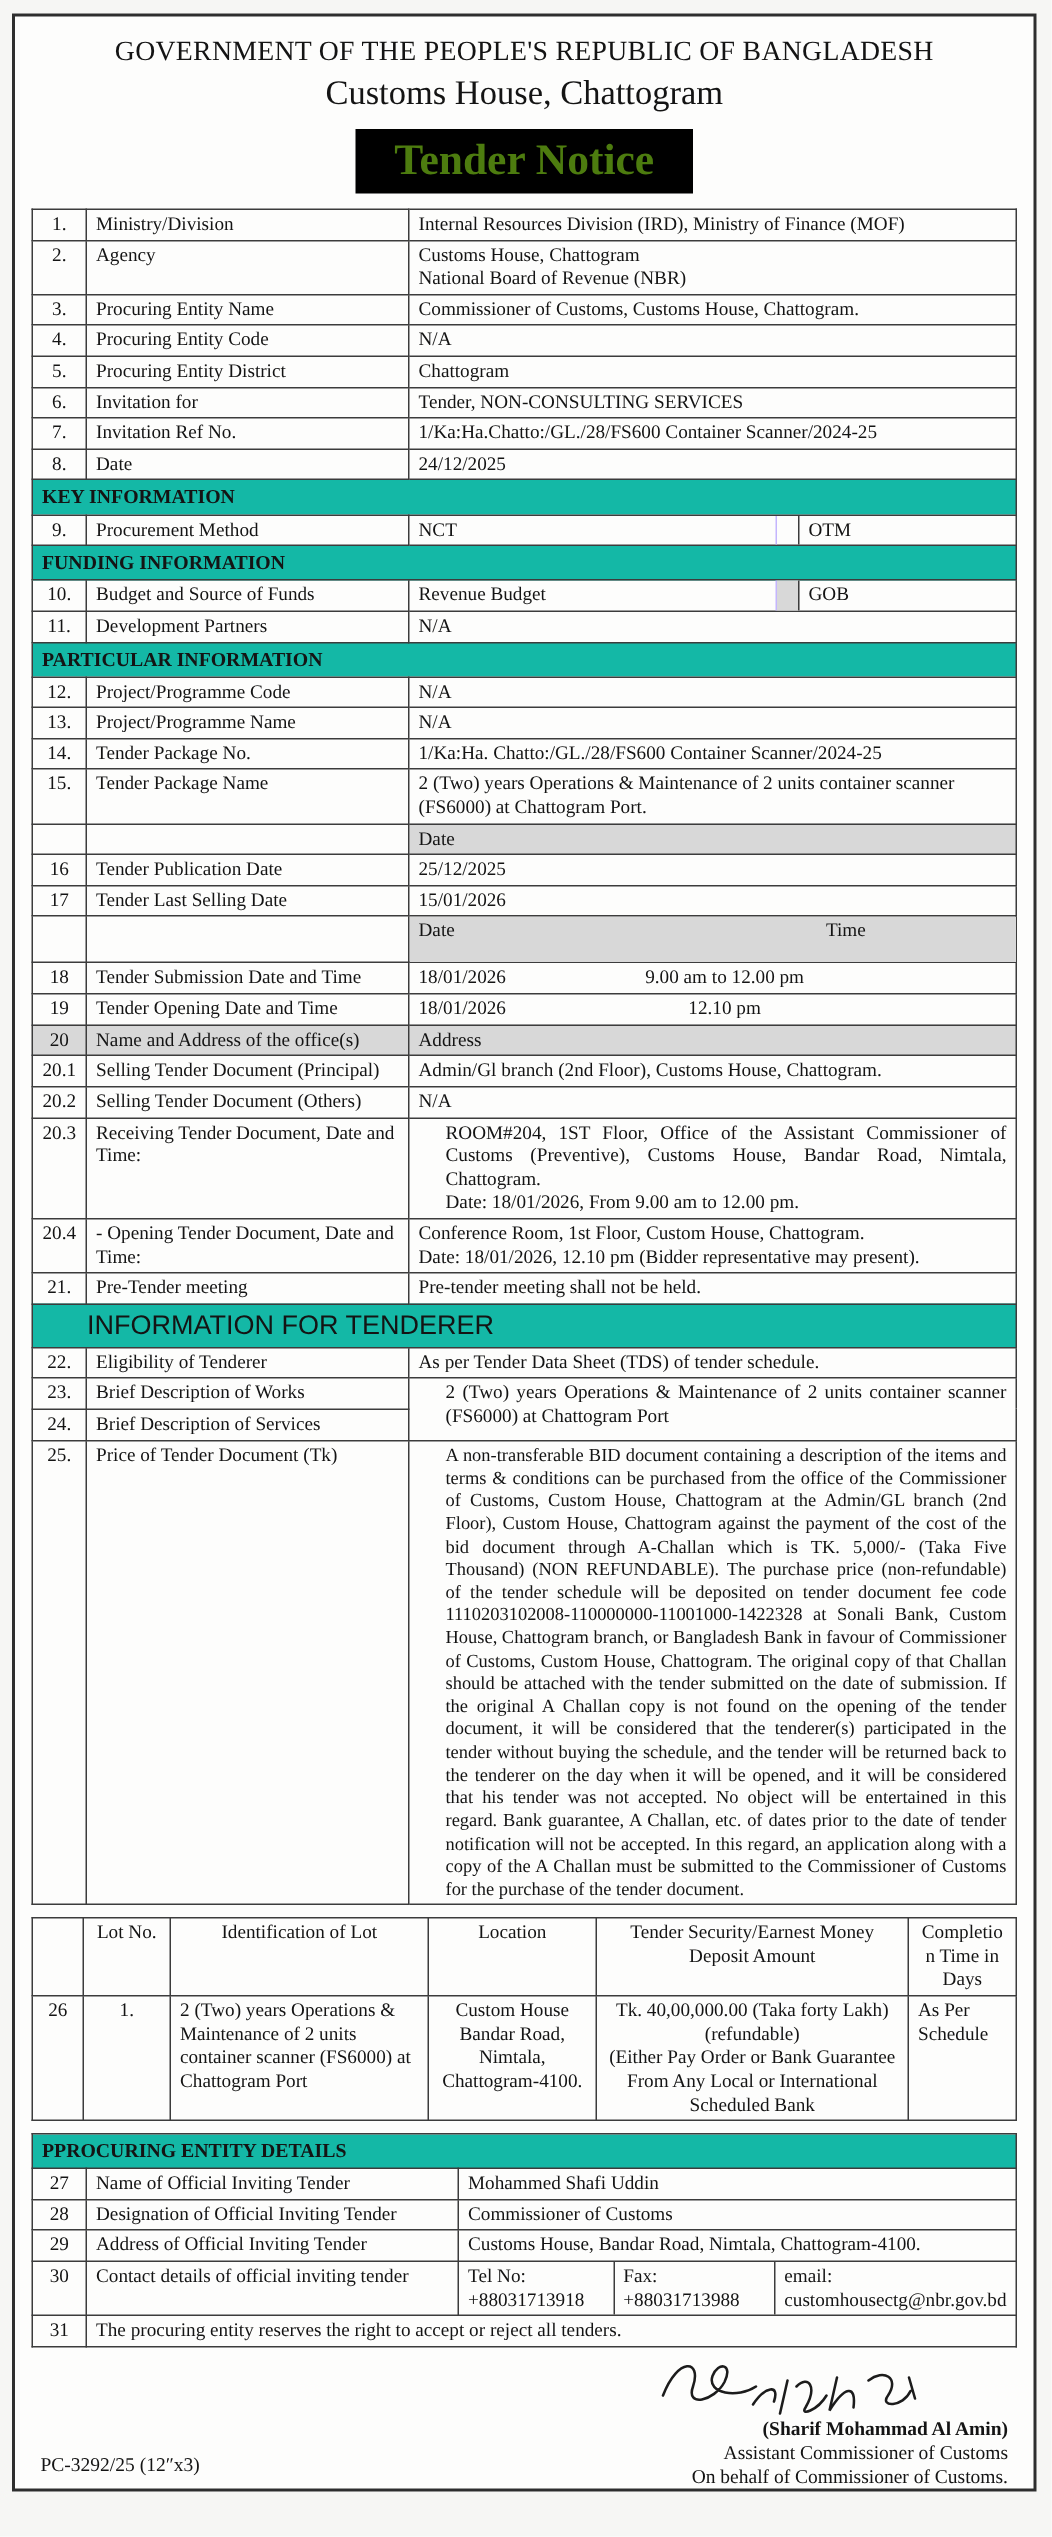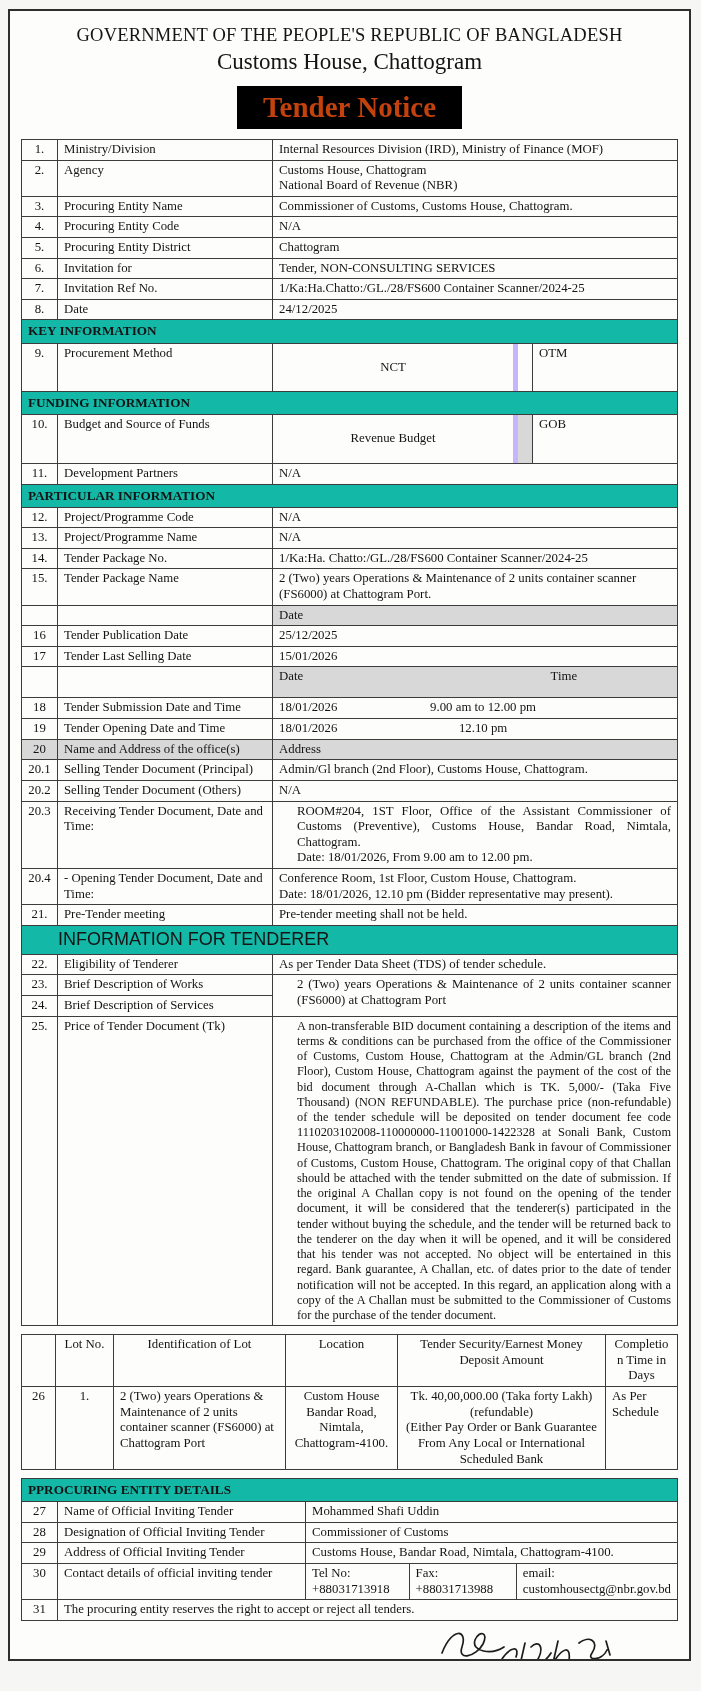--- a/index.html
+++ b/index.html
@@ -11,21 +11,21 @@
   .frame {
     position:absolute; left:8px; top:9px; width:683px; height:1652px;
     box-sizing:border-box; border:2px solid #2e2e2e; background:#fdfdfc;
     padding:12px 11px 8px 11px; overflow:hidden;
   }
   
   .doc-header { text-align:center; }
   .govt-line { font-size:18.5px; letter-spacing:.2px; margin-top:2px; }
   .office-line { font-size:23px; margin-top:3px; }
   .notice-box {
-    display:inline-block; background:#000; color:#c2410c;
+    display:inline-block; background:#000; color:#4d7c0f;
     font-size:29px; font-weight:bold; padding:5px 26px; margin:11px 0 10px 0;
   }
   
   table { border-collapse:collapse; width:100%; table-layout:fixed; }
   td {
     border:1px solid #3c3c3c; padding:2px 6px; vertical-align:top;
     font-size:12.8px; line-height:1.22; word-wrap:break-word;
   }
   col.c-num { width:36px; }
   col.c-label { width:215px; }
@@ -34,21 +34,21 @@
     background:#14b8a6; font-weight:bold; font-size:13.2px; padding:3px 6px;
   }
   tr.section td.sans { font-family:"Liberation Sans", sans-serif; font-weight:normal; font-size:18px;padding-left:36px; }
   td.gray { background:#d8d8d8; }
   .pre { white-space:pre-line; }
   .just { text-align:justify;padding-left:24px; }
   .para { font-size:12.3px; line-height:1.24; }
   
   td.nopad { padding:0; }
   .split { display:flex; width:100%; height:100%; box-sizing:border-box; }
-  .split .sv1 { flex:1; padding:16px 6px; border-right:5px solid #c4b5fd;text-align:center; }
+  .split .sv1 { flex:1; padding:2px 6px; border-right:1px solid #c4b5fd; }
   .split .sgap { width:14px; border-right:1px solid #3c3c3c; }
   .split .sgap.gfill { background:#d8d8d8; }
   .split .sv2 { width:132px; padding:2px 6px; }
   
   td.rel { position:relative; }
   .dt-time { position:absolute; left:52%; transform:translateX(-50%); white-space:nowrap; }
   .hd-time { position:absolute; left:72%; transform:translateX(-50%); }
   tr.dthead td { height:26px; }
   
   .gap8 { height:8px; }

